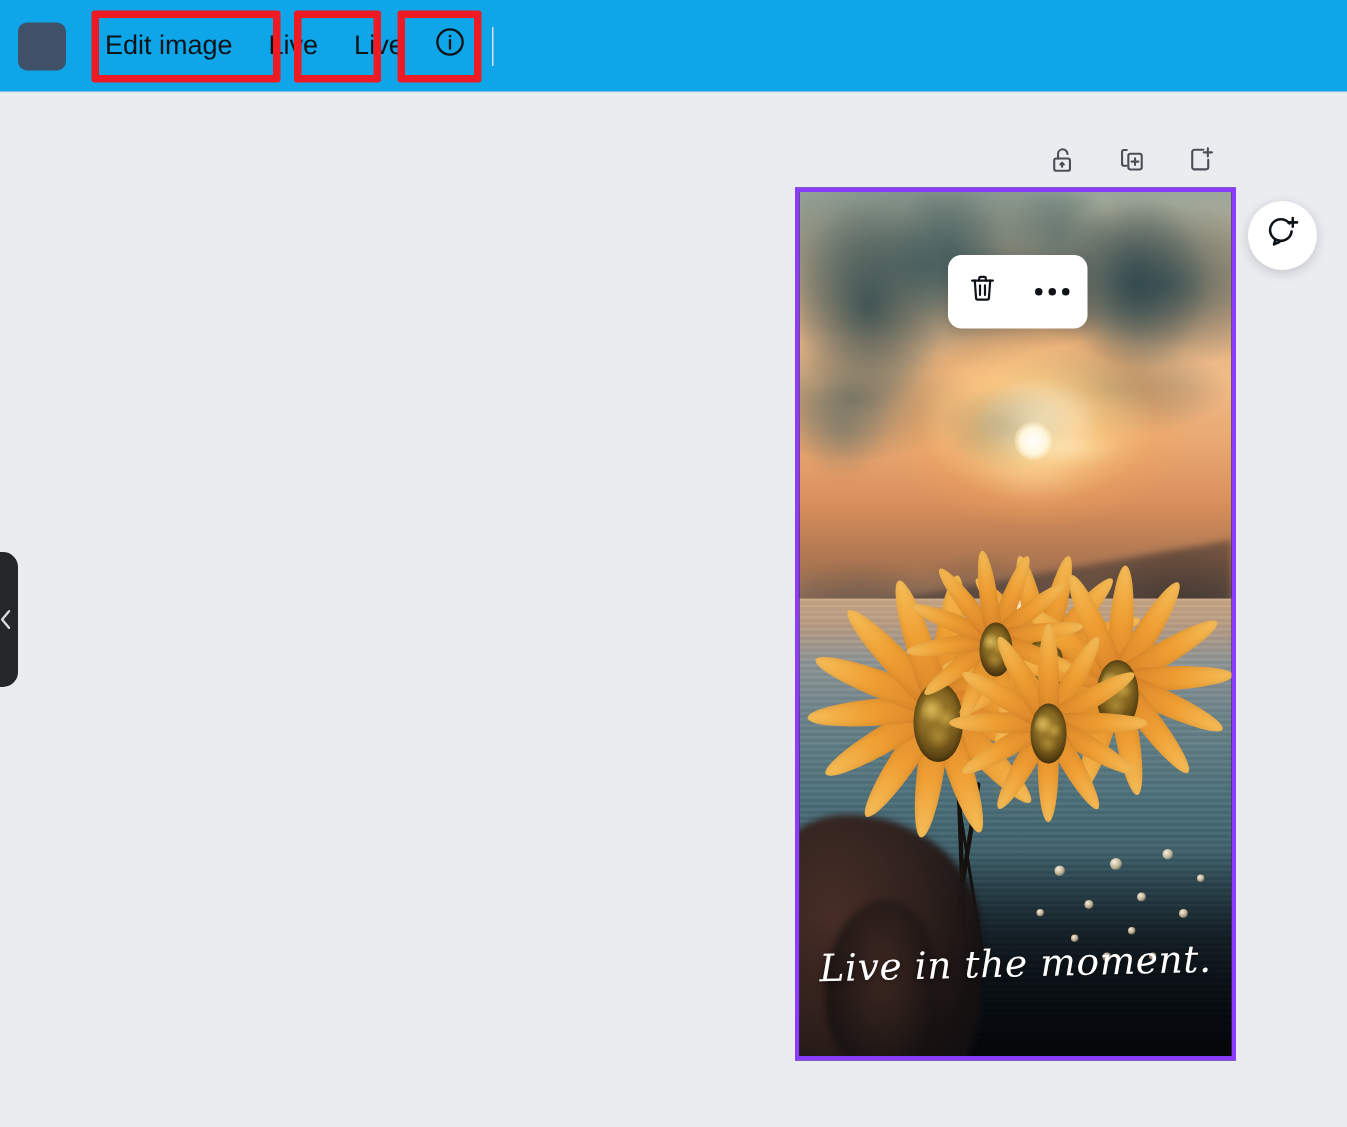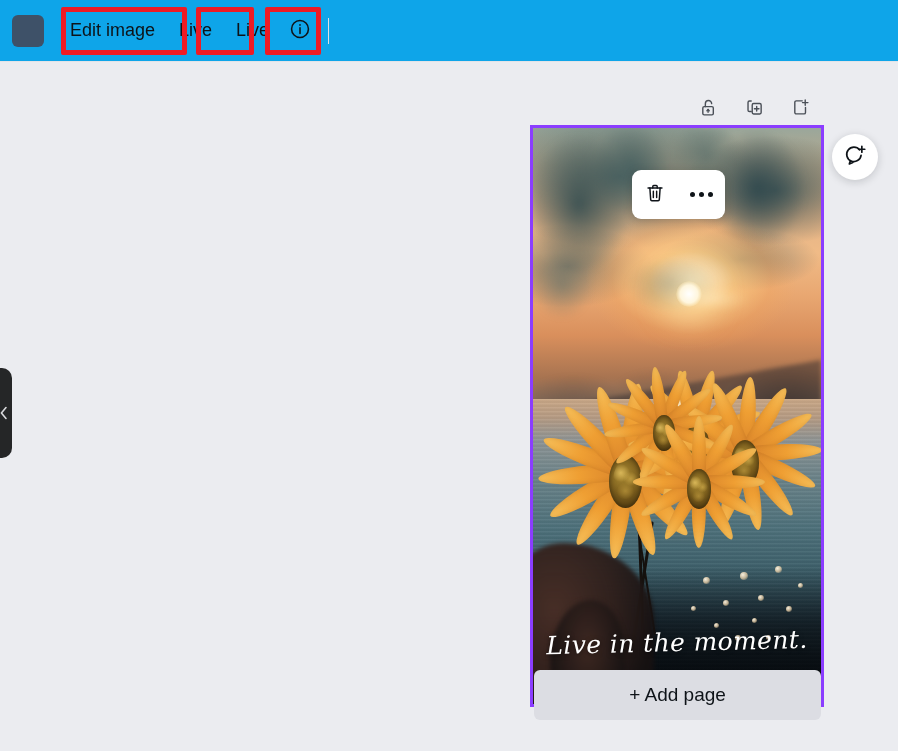--- a/index.html
+++ b/index.html
@@ -703,16 +703,15 @@
 
     <div class="comment-fab">
       <span>
         <svg width="25" height="25" viewBox="0 0 26 26" fill="none" stroke="#0e1318" stroke-width="1.75" stroke-linecap="round" stroke-linejoin="round">
           <path d="M17.3 7.2 a7.5 7.5 0 1 0 1.5 5.6 M7.6 18.3 l-1.0 3.5 3.6 -1.6"></path>
           <path d="M19.6 3.5 v6.0 M16.6 6.5 h6.0"></path>
         </svg>
       </span>
     </div>
 
-    <button class="add-page">+ Add page</button>
 
   </div>
 </div>
 
 </body></html>

